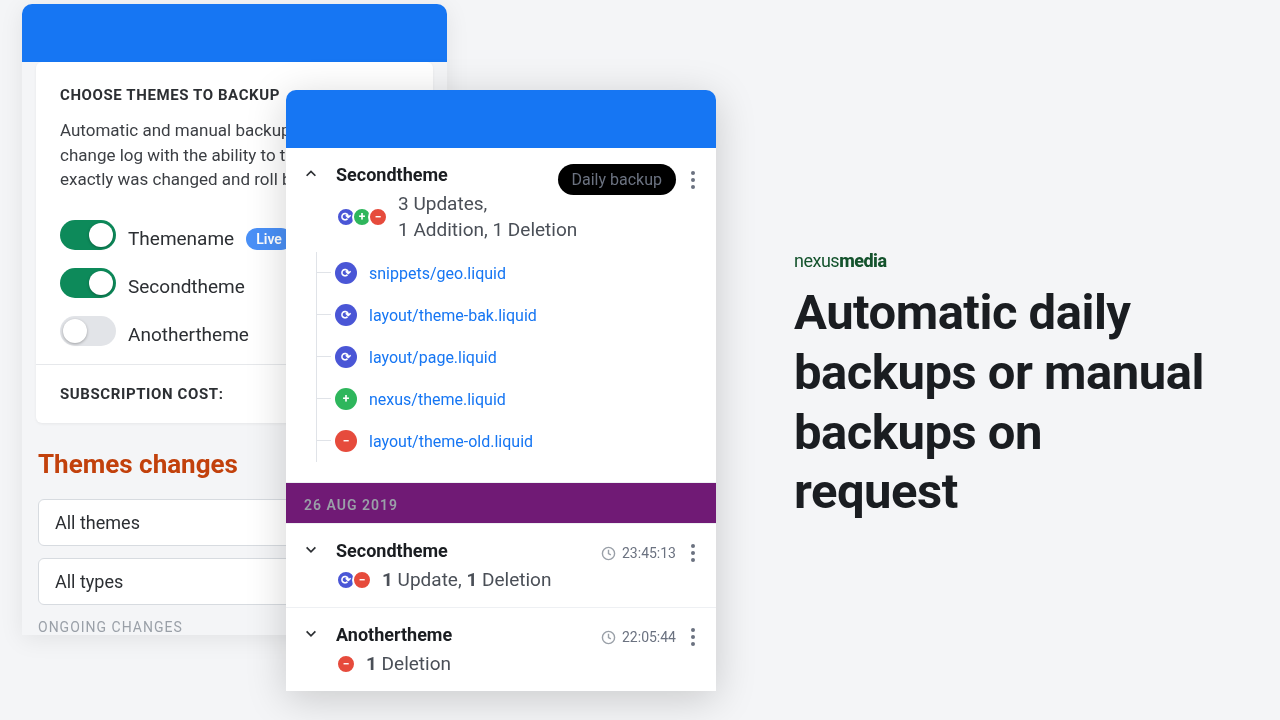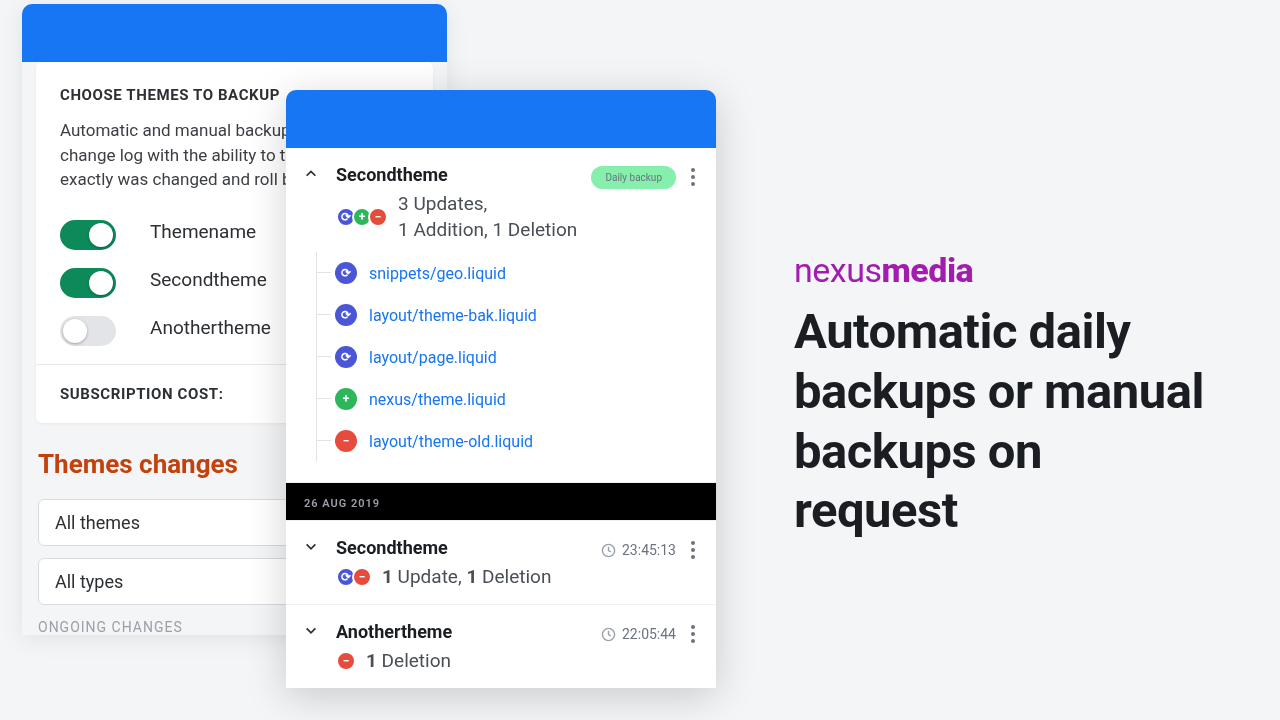--- a/index.html
+++ b/index.html
@@ -41,22 +41,22 @@
     margin-bottom: 14px;
   }
   .desc-text {
     font-size: 17px;
     line-height: 1.45;
     color: #3c3f44;
     margin-bottom: 28px;
   }
   .theme-row {
     display: flex;
-    align-items: flex-start;
-    gap: 34px;
+    align-items: flex-end;
+    gap: 12px;
     margin-bottom: 18px;
   }
   .toggle {
     width: 56px; height: 30px;
     border-radius: 15px;
     position: relative;
     transition: background 0.2s;
   }
   .toggle.on { background: #0d8a5a; }
   .toggle.off { background: #e2e4e8; }
@@ -151,23 +151,23 @@
   .summary-text b { font-weight:700; }
   .right-col {
     position:absolute;
     right: 14px;
     top: 16px;
     display:flex;
     align-items:center;
     gap: 8px;
   }
   .chip {
-    background:#86efac;
+    background:#000000;
     color:#6b7280;
-    font-size:10px;
+    font-size:16px;
     padding:6px 14px;
     border-radius: 16px;
   }
   .time-chip {
     display:flex; align-items:flex-end; gap:6px;
     color:#6b7280; font-size:14px;
   }
   .kebab { width:18px; display:flex; flex-direction:column; gap:3px; align-items:center; cursor:pointer; padding:4px;}
   .kebab span { width:4px; height:4px; border-radius:50%; background:#6b7280; }
 
@@ -185,38 +185,38 @@
     width:22px; height:22px; border-radius:50%;
     display:flex; align-items:center; justify-content:center;
     color:#fff; font-size:12px; font-weight:700; flex:none;
   }
   .fi-ico.refresh { background:#4a56d6; }
   .fi-ico.plus { background:#2eb65c; }
   .fi-ico.minus { background:#e64b3c; }
   .file-name { color:#1676f3; font-size:16px; }
   .date-sep {
     padding: 14px 18px 10px;
-    font-size: 11px;
+    font-size: 14px;
     letter-spacing: 1px;
     font-weight:600;
     color: #9aa0a8;
     border-bottom: 1px solid #eef0f3;
-    background:#000000;
+    background:#701a75;
   }
 
   
   .copy {
     position:absolute;
     left: 794px;
     top: 250px;
     width: 420px;
   }
   .logo {
-    font-size: 34px;
-    color: #a21caf;
+    font-size: 18px;
+    color: #14532d;
     letter-spacing: -0.5px;
     margin-bottom: 12px;
   }
   .logo .thin { font-weight: 400; }
   .logo .bold { font-weight: 800; }
   .headline {
     font-size: 49px;
     line-height: 1.22;
     font-weight: 700;
     color: #1a1d21;

